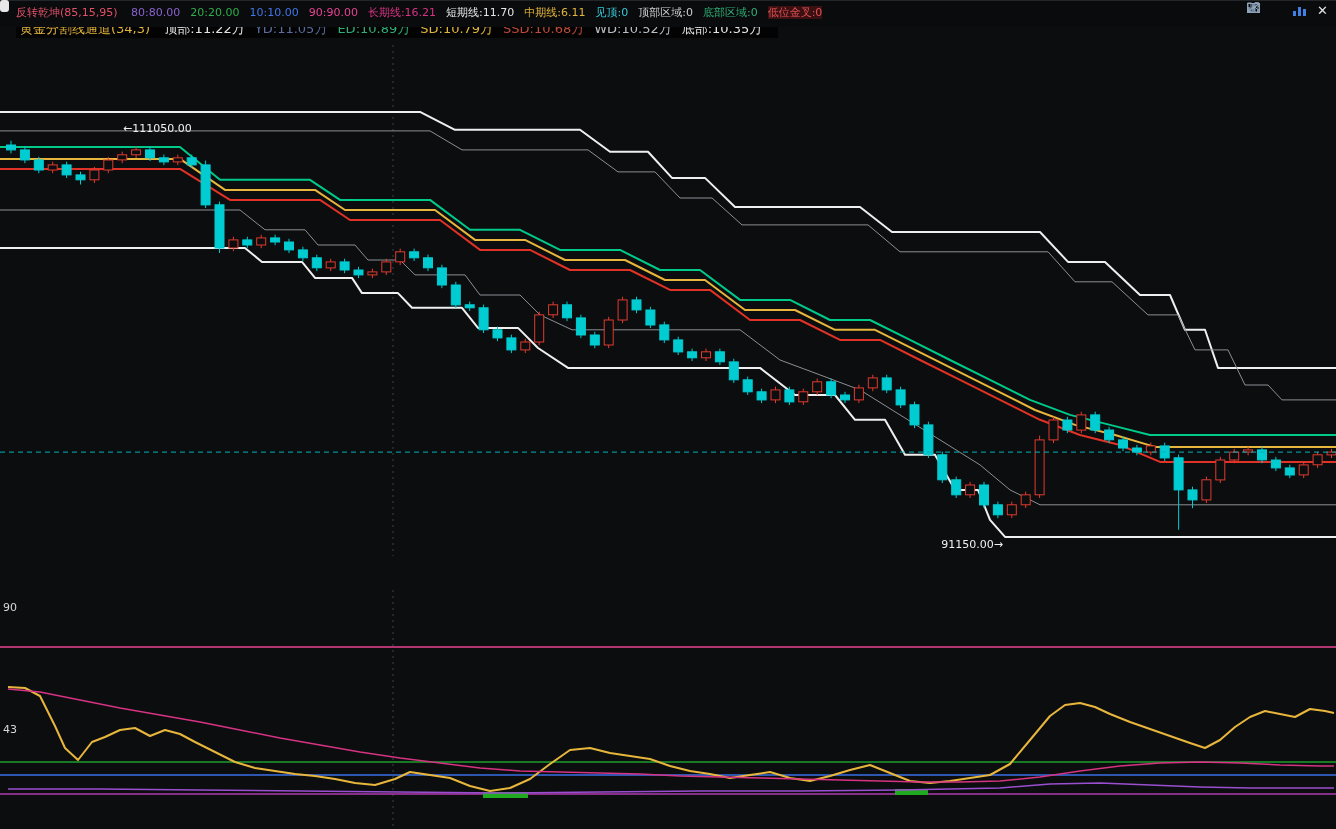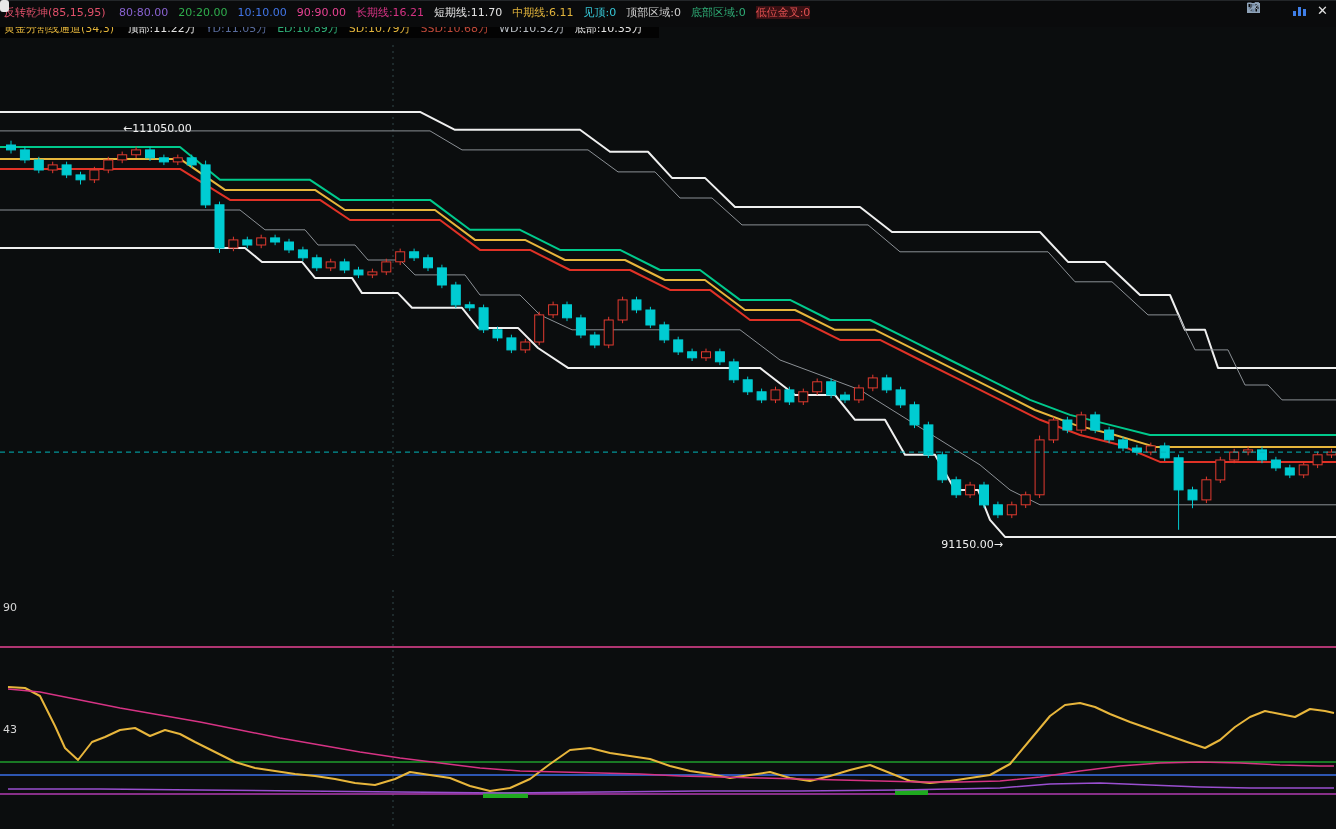--- a/index.html
+++ b/index.html
@@ -1,26 +1,26 @@
 <!DOCTYPE html>
 <html><head>
 <meta charset="utf-8">
 <style>
   html,body{margin:0;padding:0;background:#0b0d0e;}
   #app{position:relative;width:1336px;height:829px;overflow:hidden;
        background:#0b0d0e;font-family:"DejaVu Sans","Liberation Sans",sans-serif;color:#ddd;}
   svg{position:absolute;left:0;top:0;}
-  .hrow{position:absolute;left:0;white-space:nowrap;font-size:11px;z-index:5;line-height:14px;}
+  .hrow{position:absolute;left:16px;white-space:nowrap;font-size:13px;z-index:5;line-height:14px;}
   .chip{display:inline-block;background:rgba(0,0,0,.72);padding:1px 6px 2px 4px;}
   .fld{margin-right:10px;}
   .sym{font-weight:bold;color:#e8e8e8;margin-right:8px;}
   .dim{color:#cfcfcf;margin-right:8px;}
   #subheader{position:absolute;left:0;top:557;width:1336px;height:26px;background:#0a0b0c;
              border-top:1px solid #232629;z-index:6;font-size:11px;line-height:24px;}
-  #subheader .inner{padding-left:4px;white-space:nowrap;}
+  #subheader .inner{padding-left:16px;white-space:nowrap;}
   #subicons{position:absolute;right:8px;top:3px;display:flex;gap:10px;align-items:center;}
   #topicons{position:absolute;right:6px;top:1px;display:flex;gap:8px;align-items:center;z-index:7;}
   .icon{width:15px;height:13px;display:inline-block;cursor:pointer;}
   .close{color:#e4e4e4;font-size:13px;cursor:pointer;line-height:13px;}
   #panehandle{position:absolute;left:0;top:558;width:9px;height:12px;background:#e8e8e8;
               border-radius:3px;z-index:8;cursor:row-resize;}
 </style>
 </head>
 <body>
 

